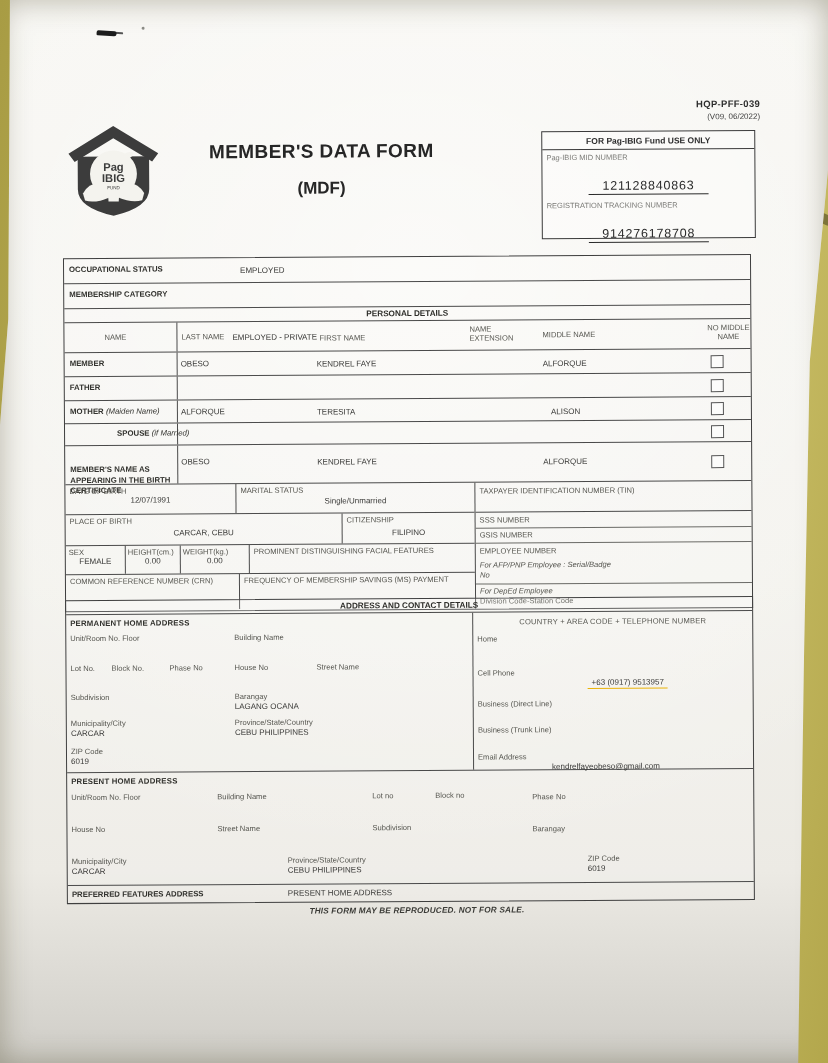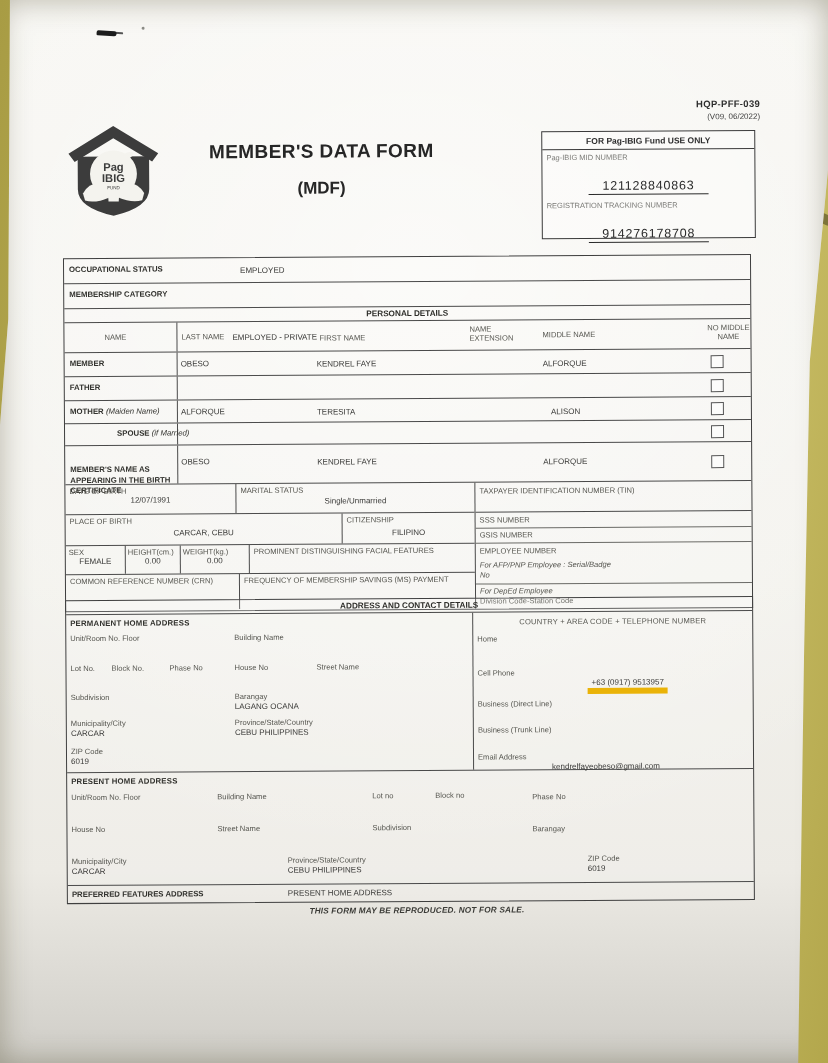--- a/index.html
+++ b/index.html
@@ -44,21 +44,21 @@
   .row{position:relative;border-bottom:1px solid #4a4a4a;}
   .row:last-child{border-bottom:none;}
   .lbl{font-size:7.6px;color:#55554f;}
   .lblb{font-size:7.8px;font-weight:bold;color:#33332f;}
   .val{font-size:8px;color:#3a3a38;}
   .f{position:absolute;white-space:nowrap;}
   .ital{font-style:italic;font-weight:normal;}
   .secbar{height:13px;border-bottom:1px solid #4a4a4a;text-align:center;
        font-weight:bold;font-size:8.2px;color:#2f2f2b;line-height:13px;}
   .cb{position:absolute;width:11px;height:11px;border:1px solid #555;background:rgba(255,255,255,.6);}
-  .uline{border-bottom:6px solid #eab308;padding:0 4px 1px;}
+  .uline{border-bottom:1px solid #eab308;padding:0 4px 1px;}
 
   
   .ncell-border{position:absolute;left:112px;top:0;bottom:0;border-left:1px solid #4a4a4a;}
 
   
   .dgrid{display:flex;}
   .dleft{width:409px;}
   .dright{width:276px;border-left:1px solid #4a4a4a;}
   .dcell{position:relative;border-right:1px solid #4a4a4a;}
   .dcell:last-child{border-right:none;}

